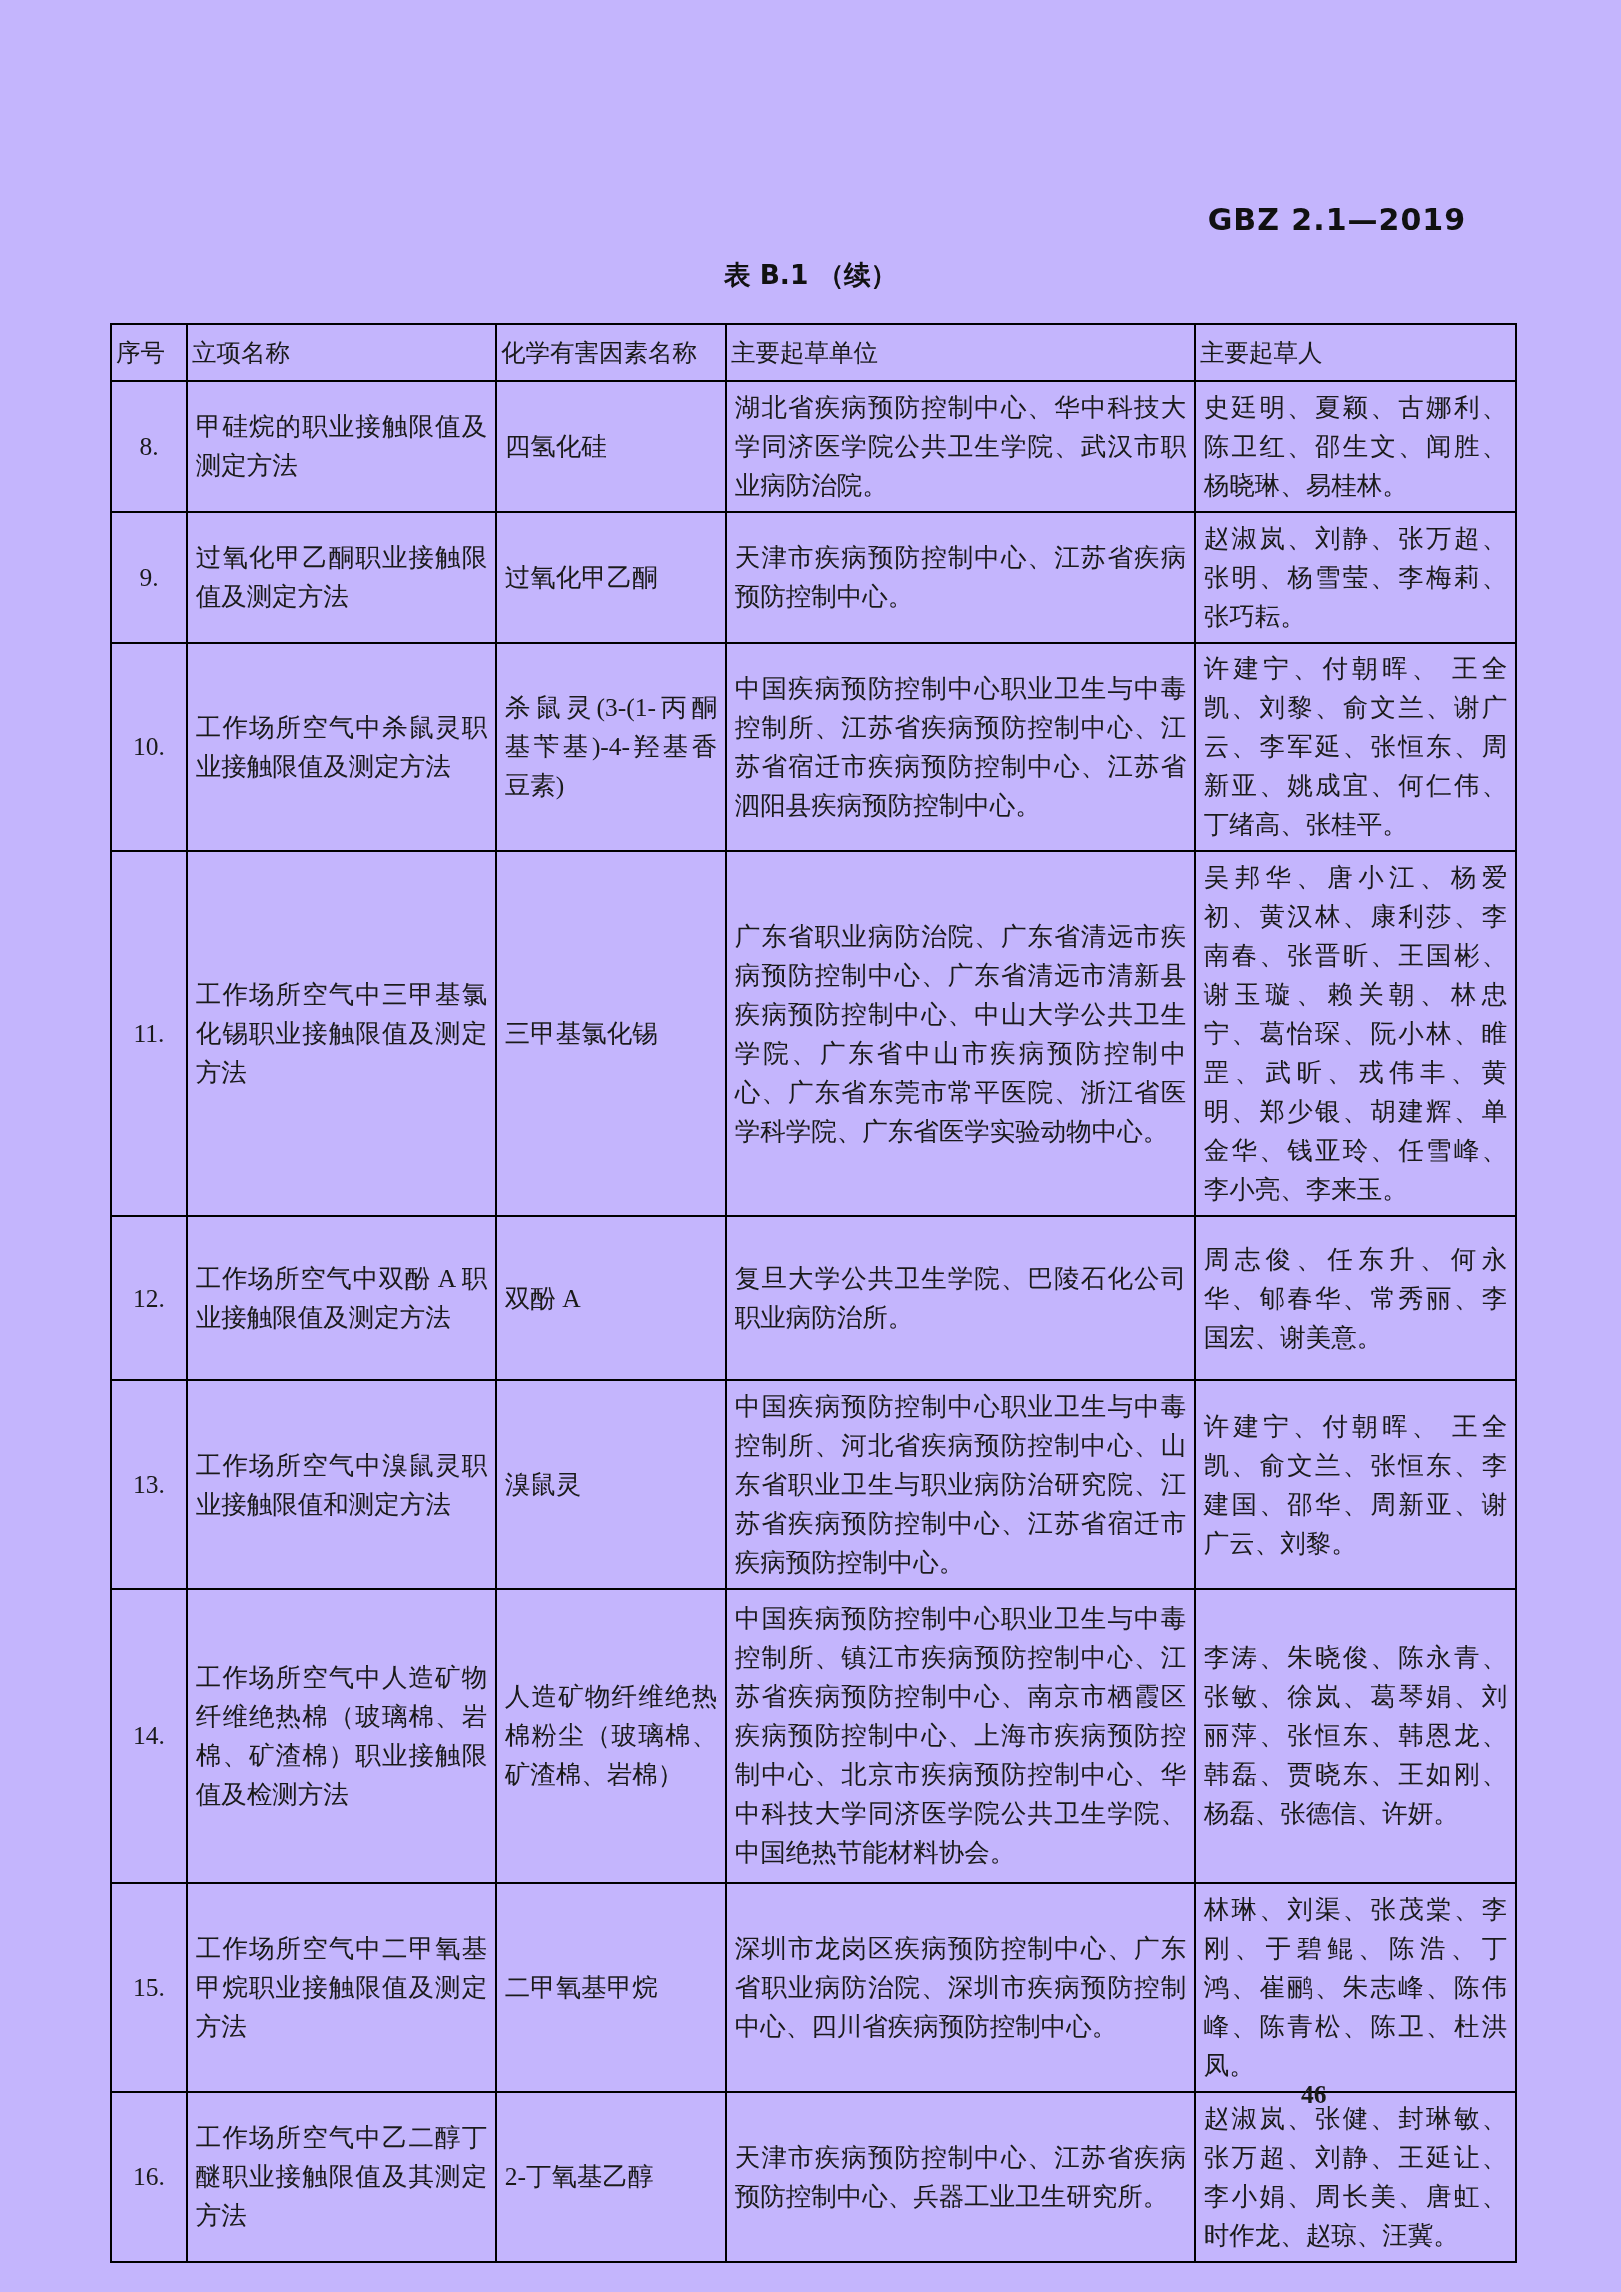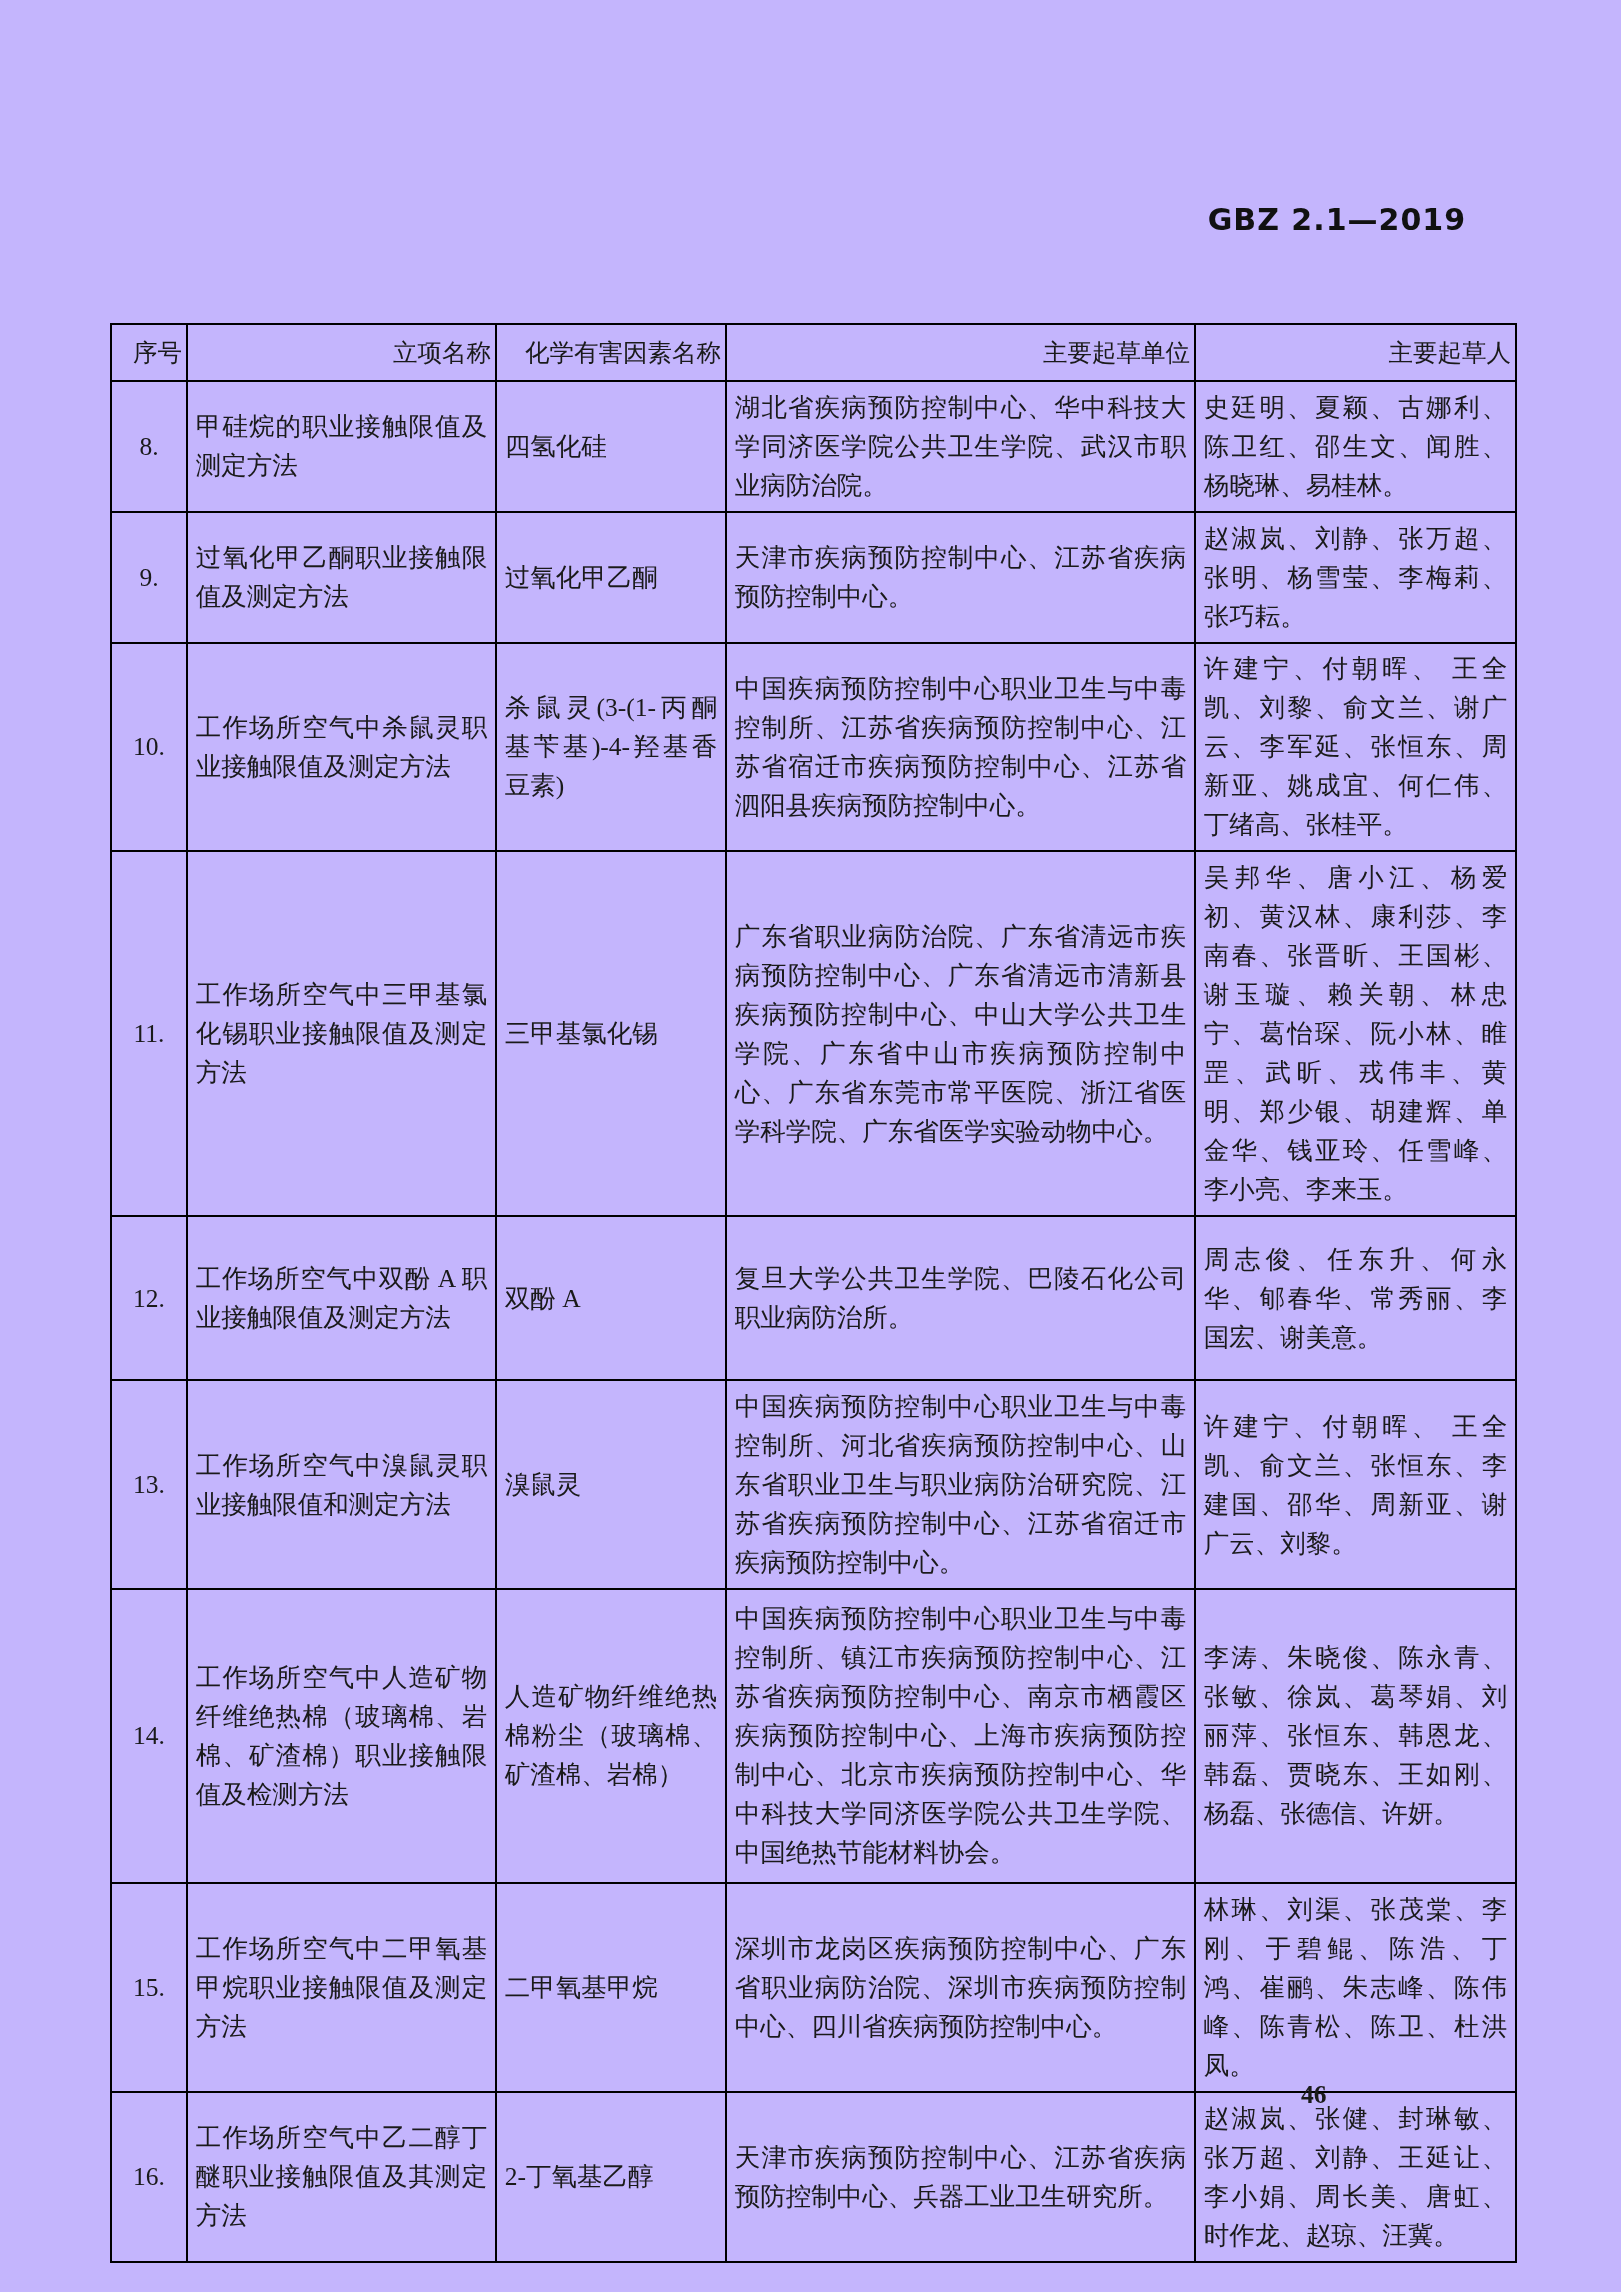--- a/index.html
+++ b/index.html
@@ -37,41 +37,42 @@
     color:#1a1a1a;
     padding:5.9px 7.8px;
     box-sizing:border-box;
     word-break:break-all;
   }
   table.main thead th{
     border-bottom:2.9px solid #000;
     font-family:"DejaVu Sans","Liberation Sans",sans-serif;
     font-weight:500;
     font-size:24.5px;
-    text-align:right;
+    text-align:left;
     height:57px;
     padding:2px 3.9px;
   }
   td.c-no{text-align:center;font-size:26.5px;}
   td.c-name{text-align:justify;padding-left:41px;padding-right:27.4px;margin-top:48px;}
   td.c-chem{text-align:justify;padding-left:27.4px;padding-right:19.6px;}
   td.c-org{text-align:justify;padding-left:15.7px;padding-right:9.8px;}
   td.c-people{text-align:justify;padding-left:15.7px;padding-right:9.8px;}
   .page-number{
     position:absolute;left:1301px;top:2080px;
     font-size:25.5px;color:#1a1a1a;font-weight:bold;
   }
 </style>
 </head>
 <body>
 
 <div id="page">
 
   <div class="doc-code">GBZ 2.1—2019</div>
 
+  <div class="table-title">表 B.1 （续）</div>
 
   <table class="main">
     <colgroup>
       <col style="width:76px">
       <col style="width:309px">
       <col style="width:230px">
       <col style="width:469px">
       <col style="width:321px">
     </colgroup>
     <thead>

